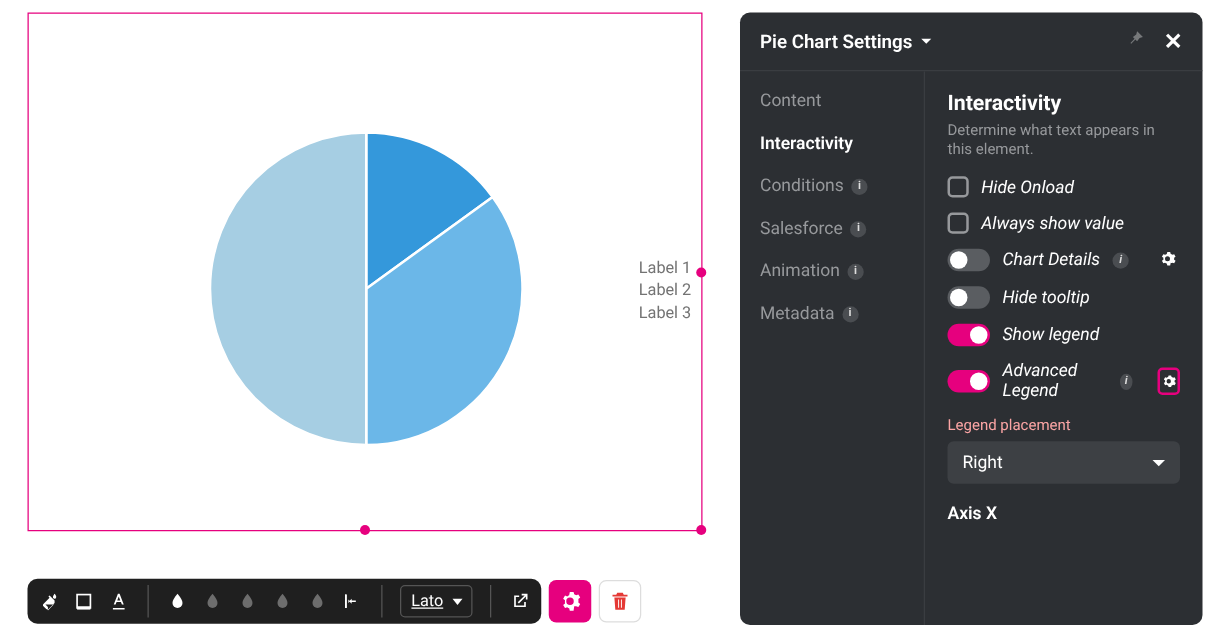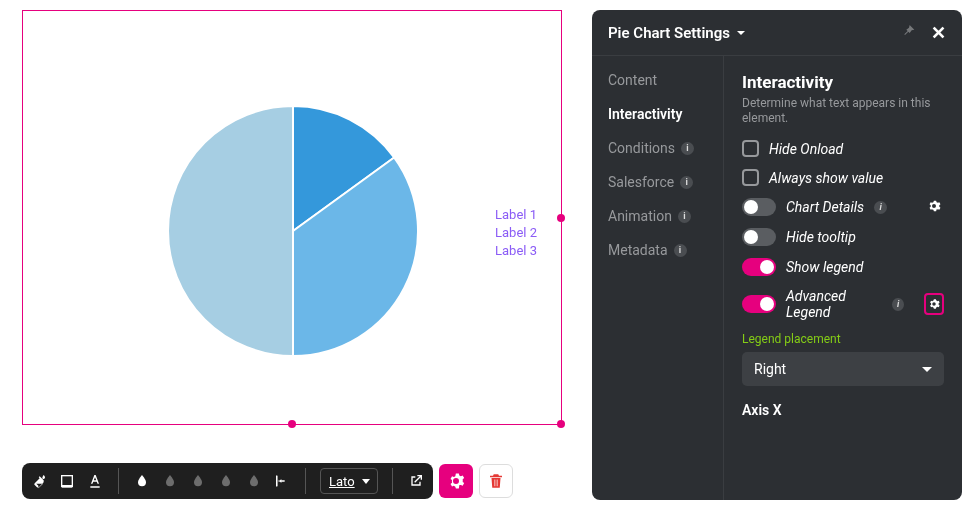--- a/index.html
+++ b/index.html
@@ -8,21 +8,21 @@
   
   .canvas-wrap { position: absolute; left: 22px; top: 10px; width: 540px; }
   .canvas-label { font-size: 13px; color: #e6007e; margin-bottom: 2px; }
   .canvas-frame { border: 1px solid #e6007e; width: 540px; height: 415px; position: relative; background: #fff; }
   .handle { position:absolute; width:8px; height:8px; background:#e6007e; border-radius:50%; }
   .handle.mr { right:-4px; top:50%; transform:translateY(-50%); }
   .handle.mb { bottom:-4px; left:50%; transform:translateX(-50%); }
   .handle.br { right:-4px; bottom:-4px; }
 
   .pie-holder { position:absolute; left:140px; top:90px; }
-  .legend { position:absolute; right:24px; top:195px; font-size:13px; color:#8b5cf6; text-align:right; line-height:18px; }
+  .legend { position:absolute; right:8px; top:195px; font-size:13px; color:#737373; text-align:right; line-height:18px; }
   .legend div { white-space:nowrap; }
 
   
   .toolbar { position:absolute; left:22px; top:463px; width:540px; display:flex; align-items:center; gap:0; }
   .tb-dark { background:#1f1f1f; border-radius:8px; height:36px; display:flex; align-items:center; padding:0 8px; gap:10px; color:#fff;text-decoration:underline; }
   .tb-icon { display:flex; align-items:center; justify-content:center; width:18px; height:18px; color:#fff; }
   .tb-sep { width:1px; height:26px; background:#555; margin:0 4px; }
   .drop { fill:#fff; }
   .drop.dim { opacity:0.35; }
   .font-select { background:#1f1f1f; color:#fff; border:1px solid #555; border-radius:4px; height:26px; padding:0 22px 0 8px; font-size:13px; appearance:none; position:relative; }
@@ -33,42 +33,42 @@
   .sq-white { background:#fff; border:1px solid #ddd; color:#e53935; }
 
   
   .panel { position:absolute; right:12px; top:10px; width:370px; height:490px; background:#2c2f33; border-radius:8px; color:#fff; display:flex; flex-direction:column; overflow:hidden; }
   .panel-head { display:flex; align-items:center; justify-content:space-between; padding:12px 16px; }
   .panel-title { font-weight:600; font-size:15px; display:flex; align-items:center; gap:6px; }
   .panel-head-icons { display:flex; align-items:center; gap:14px; }
   .pin-icon { opacity:.35; }
   .close-icon { font-size:18px; font-weight:600; }
   .panel-body { display:flex; flex:1; overflow:hidden; border-top:1px solid #3a3d41; }
-  .side-nav { width:132px; border-right:1px solid #3a3d41; padding:16px 0 16px 16px; display:flex; flex-direction:column; gap:18px; font-size:14px; color:#97999c; }
+  .side-nav { width:148px; border-right:1px solid #3a3d41; padding:16px 0 16px 16px; display:flex; flex-direction:column; gap:18px; font-size:14px; color:#97999c; }
   .side-nav .nav-item { display:flex; align-items:center; gap:6px; }
   .side-nav .active { color:#fff; font-weight:600; }
   .info-dot { display:inline-flex; align-items:center; justify-content:center; width:13px; height:13px; border-radius:50%; background:#4a4d51; color:#ddd; font-size:9px; font-weight:700; }
 
   .content { flex:1; padding:16px 18px; overflow:auto; }
   .content h2 { font-size:17px; font-weight:700; margin-bottom:4px; }
   .content .sub { font-size:12px; color:#97999c; line-height:15px; margin-bottom:14px; }
 
   .row { display:flex; align-items:center; gap:10px; margin-bottom:12px; font-size:14px;font-style:italic; }
   .row .spacer { flex:1; }
   .checkbox { width:17px; height:17px; border:2px solid #97999c; border-radius:4px; }
 
   .toggle { width:34px; height:18px; border-radius:10px; background:#5a5d61; position:relative; flex-shrink:0; }
   .toggle::after { content:""; position:absolute; width:14px; height:14px; border-radius:50%; background:#fff; top:2px; left:2px; transition:none; }
   .toggle.on { background:#e6007e; }
   .toggle.on::after { left:18px; }
 
   .gear-mini { width:18px; height:18px; color:#fff; display:flex; }
   .gear-box { width:22px; height:22px; border:2px solid #e6007e; border-radius:4px; display:flex; align-items:center; justify-content:center; }
 
-  .field-label { font-size:12px; color:#84cc16; margin-top:6px; margin-bottom:6px; }
+  .field-label { font-size:12px; color:#fca5a5; margin-top:6px; margin-bottom:6px; }
   .select { background:#3d4044; border-radius:5px; height:34px; display:flex; align-items:center; justify-content:space-between; padding:0 12px; font-size:14px; }
   .select .chev { width:0; height:0; border-left:5px solid transparent; border-right:5px solid transparent; border-top:5px solid #fff; }
 
   .axis-label { font-size:14px; font-weight:600; margin-top:16px; }
 </style>
 </head>
 <body>
 
 <div class="canvas-wrap">
   <div class="canvas-frame">

